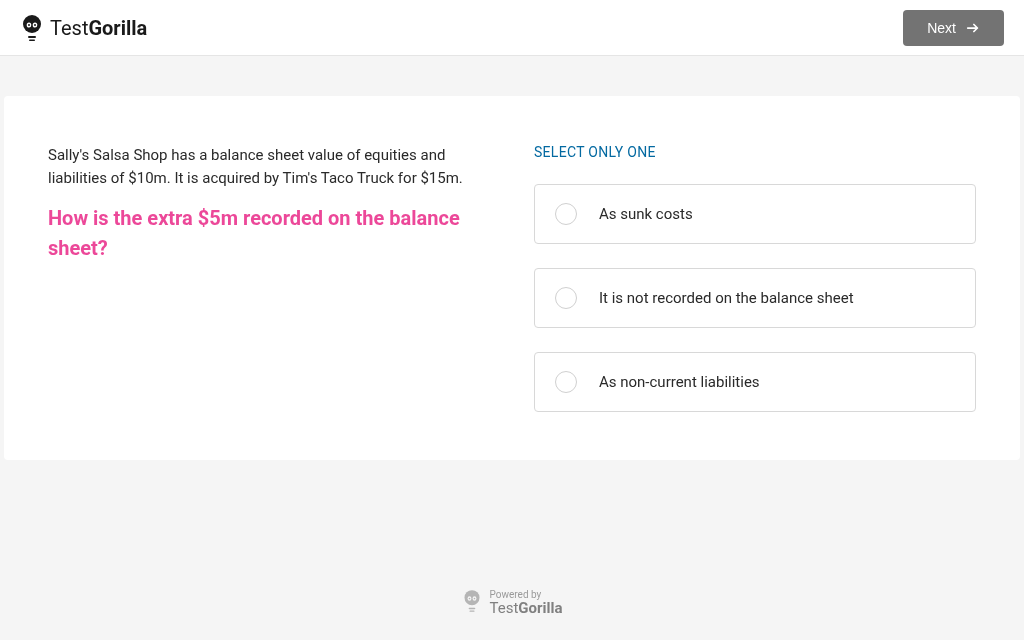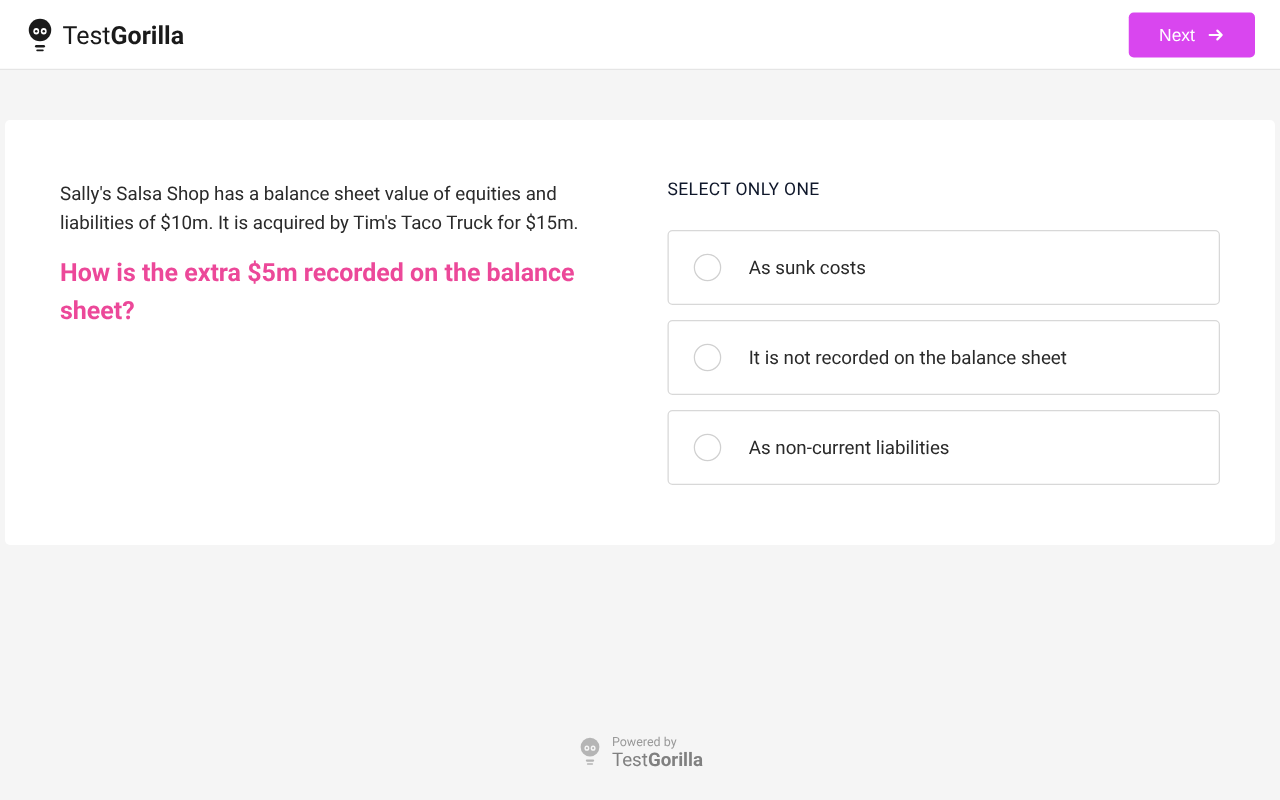--- a/index.html
+++ b/index.html
@@ -34,21 +34,21 @@
     }
     .logo-text {
       font-size: 20px;
       font-weight: 400;
       color: #1a1a1a;
     }
     .logo-text .bold {
       font-weight: 700;
     }
     .next-btn {
-      background: #d946ef;
+      background: #737373;
       color: #ffffff;
       border: none;
       padding: 10px 24px;
       border-radius: 4px;
       font-size: 14px;
       font-weight: 500;
       cursor: pointer;
       display: flex;
       align-items: center;
       gap: 10px;
@@ -81,29 +81,29 @@
       margin-bottom: 14px;
     }
     .question-prompt {
       font-size: 20px;
       font-weight: 700;
       color: #ec4899;
       line-height: 1.5;
     }
     .instruction {
       font-size: 14px;
-      color: #0f172a;
+      color: #0369a1;
       letter-spacing: 0.3px;
       margin-bottom: 24px;
     }
     .option {
       border: 1px solid #d8d8d8;
       border-radius: 4px;
       padding: 18px 20px;
-      margin-bottom: 12px;
+      margin-bottom: 24px;
       display: flex;
       align-items: center;
       gap: 22px;
       cursor: pointer;
     }
     .option:last-child {
       margin-bottom: 0;
     }
     .radio-circle {
       width: 22px;

